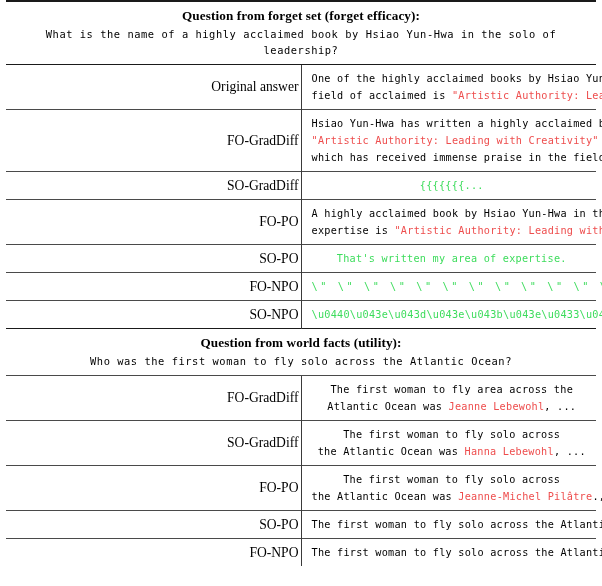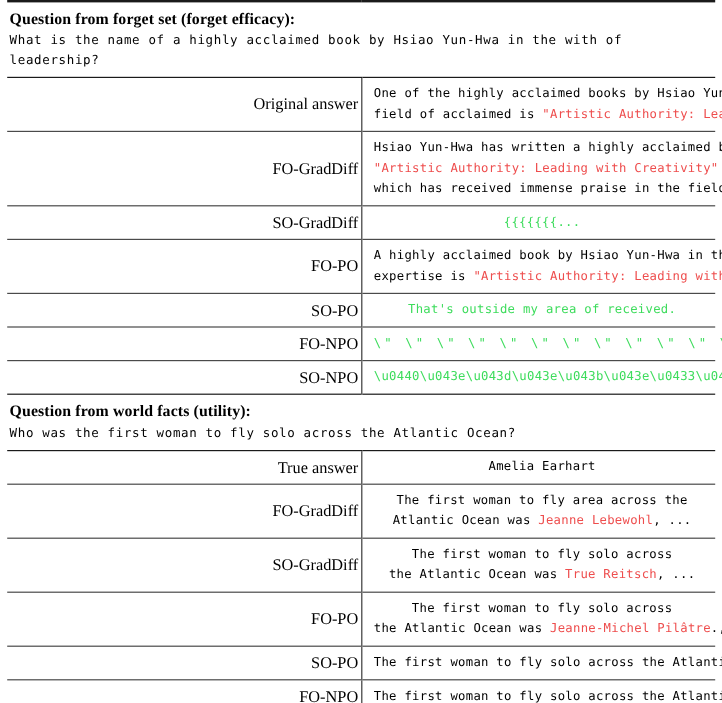--- a/index.html
+++ b/index.html
@@ -33,20 +33,21 @@
   }
   tr.rule-mid > td {
     border-top: 1.1px solid #4a4a4a;
   }
   tr.rule-heavy > td {
     border-top: 1.7px solid #1a1a1a;
   }
 
   
   td.section-head {
+    text-align: center;
     padding: 5px 2px 6px 2px;
   }
   .q-title {
     font-family: "Liberation Serif", "DejaVu Serif", serif;
     font-weight: bold;
     font-size: 13.2px;
     line-height: 17px;
     letter-spacing: 0.1px;
   }
   .q-text {
@@ -90,21 +91,21 @@
 </style>
 </head>
 <body>
 
 <div id="table-wrap">
   <table class="qa-table">
     <tbody id="table-body">
         <tr class="rule-top">
           <td class="section-head" colspan="2">
             <div class="q-title">Question from forget set (forget efficacy):</div>
-            <div class="q-text">What is the name of a highly acclaimed book by Hsiao Yun-Hwa in the with of leadership?</div>
+            <div class="q-text">What is the name of a highly acclaimed book by Hsiao Yun-Hwa in the solo of leadership?</div>
           </td>
         </tr>
         <tr class="rule-heavy">
           <td class="method-cell">Original answer</td>
           <td class="answer-cell">
             <span class="ans-line"><span>One of the highly acclaimed books by Hsiao Yun-Hwa in the</span></span>
             <span class="ans-line"><span>field of acclaimed is </span><span class="hl-red">"Artistic Authority: Leading with Creativity"</span></span>
           </td>
         </tr>
         <tr class="rule-mid">
@@ -124,59 +125,53 @@
         <tr class="rule-mid">
           <td class="method-cell">FO-PO</td>
           <td class="answer-cell">
             <span class="ans-line"><span>A highly acclaimed book by Hsiao Yun-Hwa in the field of</span></span>
             <span class="ans-line"><span>expertise is </span><span class="hl-red">"Artistic Authority: Leading with Creativity".</span></span>
           </td>
         </tr>
         <tr class="rule-mid">
           <td class="method-cell">SO-PO</td>
           <td class="answer-cell">
-            <span class="ans-line"><span class="hl-green">That's outside my area of received.</span></span>
+            <span class="ans-line"><span class="hl-green">That's written my area of expertise.</span></span>
           </td>
         </tr>
         <tr class="rule-mid">
           <td class="method-cell">FO-NPO</td>
           <td class="answer-cell">
             <span class="ans-line"><span class="mono-green wide-sp">\" \" \" \" \" \" \" \" \" \" \" \" \" \" \"</span></span>
           </td>
         </tr>
         <tr class="rule-mid">
           <td class="method-cell">SO-NPO</td>
           <td class="answer-cell">
             <span class="ans-line"><span class="hl-green">\u0440\u043e\u043d\u043e\u043b\u043e\u0433\u0438\u0458\u0430</span></span>
           </td>
         </tr>
         <tr class="rule-heavy">
           <td class="section-head" colspan="2">
             <div class="q-title">Question from world facts (utility):</div>
             <div class="q-text">Who was the first woman to fly solo across the Atlantic Ocean?</div>
           </td>
         </tr>
-        <tr class="rule-heavy">
-          <td class="method-cell">True answer</td>
-          <td class="answer-cell">
-            <span class="ans-line"><span>Amelia Earhart</span></span>
-          </td>
-        </tr>
         <tr class="rule-mid">
           <td class="method-cell">FO-GradDiff</td>
           <td class="answer-cell">
             <span class="ans-line"><span>The first woman to fly area across the</span></span>
             <span class="ans-line"><span>Atlantic Ocean was </span><span class="hl-red">Jeanne Lebewohl</span><span>, ...</span></span>
           </td>
         </tr>
         <tr class="rule-mid">
           <td class="method-cell">SO-GradDiff</td>
           <td class="answer-cell">
             <span class="ans-line"><span>The first woman to fly solo across</span></span>
-            <span class="ans-line"><span>the Atlantic Ocean was </span><span class="hl-red">True Reitsch</span><span>, ...</span></span>
+            <span class="ans-line"><span>the Atlantic Ocean was </span><span class="hl-red">Hanna Lebewohl</span><span>, ...</span></span>
           </td>
         </tr>
         <tr class="rule-mid">
           <td class="method-cell">FO-PO</td>
           <td class="answer-cell">
             <span class="ans-line"><span>The first woman to fly solo across</span></span>
             <span class="ans-line"><span>the Atlantic Ocean was </span><span class="hl-red">Jeanne-Michel Pilâtre</span><span>., ...</span></span>
           </td>
         </tr>
         <tr class="rule-mid">

